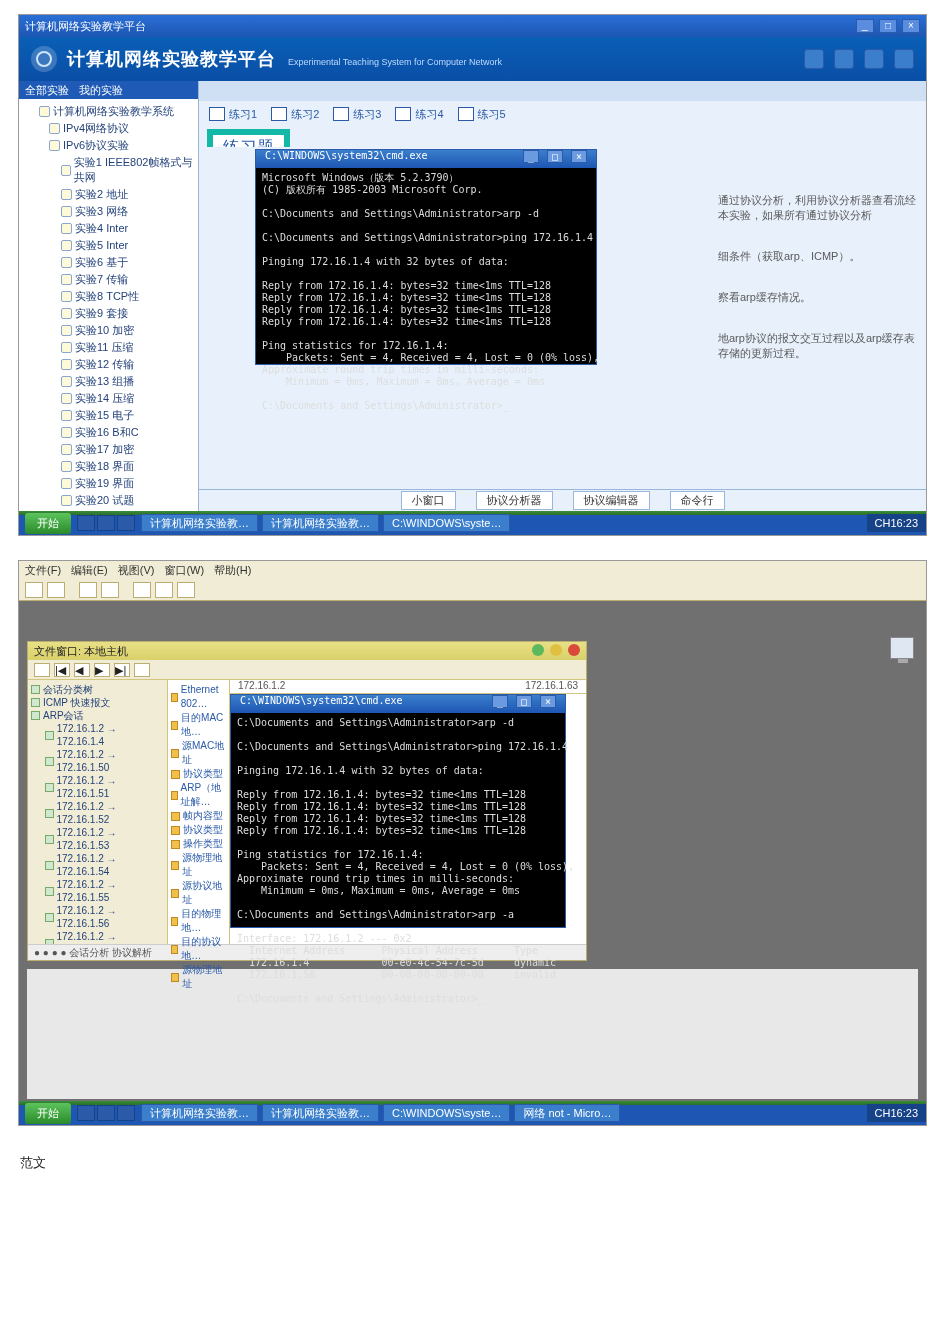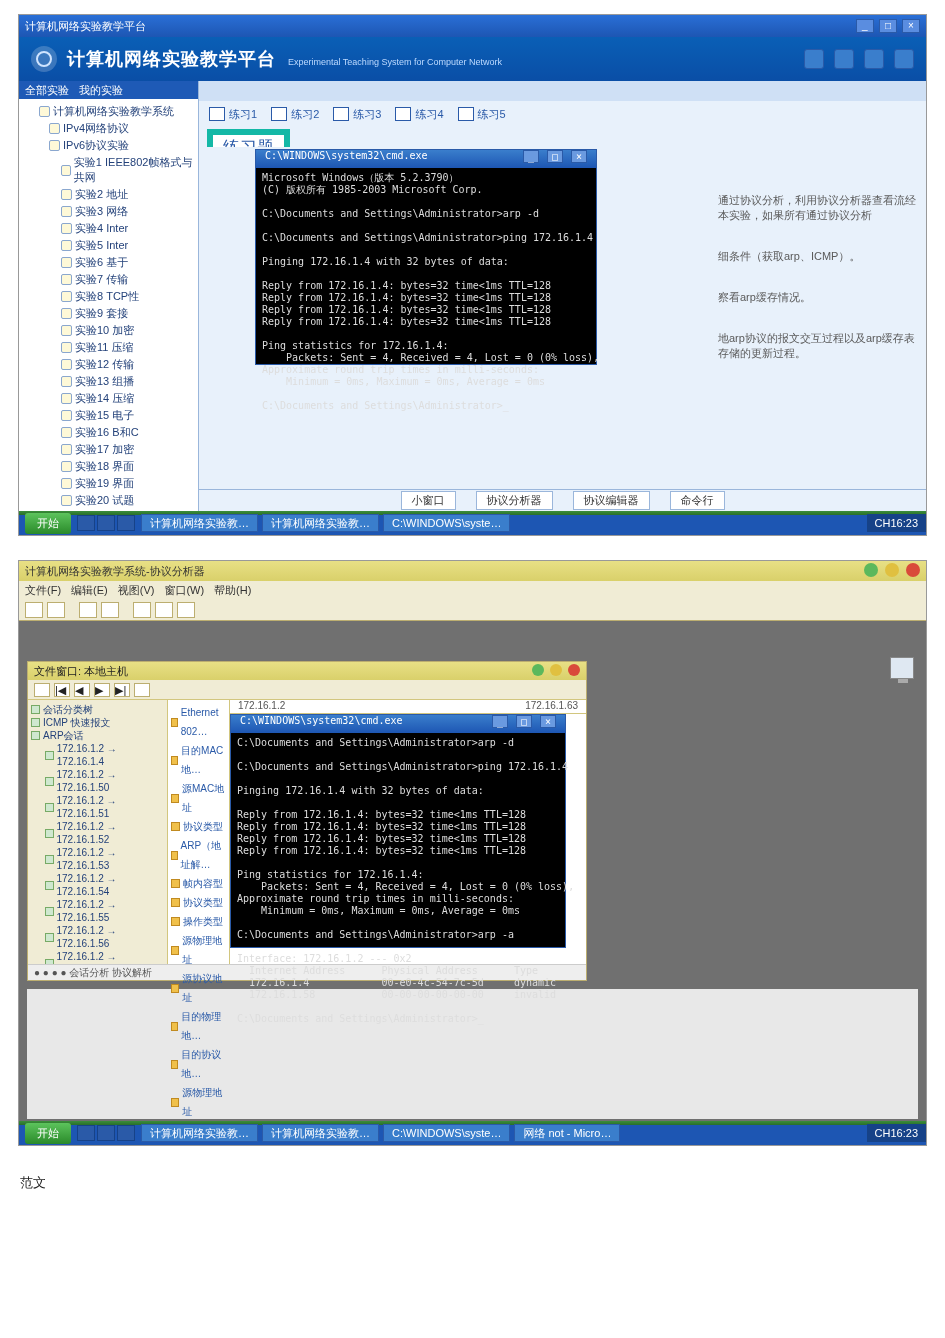--- a/index.html
+++ b/index.html
@@ -71,21 +71,21 @@
   .inner-win{ background:#f0ecd5;border:1px solid #bcae70;}
   .iw-title{ height:18px;background:linear-gradient(#e8e085,#d9d06a);display:flex;align-items:center;padding:0 6px;font-size:11px;}
   .iw-title .spacer{flex:1}
   .iw-tool{ height:20px;background:#f0ecd5;display:flex;gap:4px;align-items:center;padding:0 6px;border-bottom:1px solid #d2c67e;}
   .iw-tool span{width:16px;height:14px;border:1px solid #bcae70;background:#fff;}
   .iw-body{ display:flex;height:264px;}
   .iw-left{ width:140px;border-right:1px solid #d2c67e;font-size:10px;padding:3px;color:#24427a;overflow:hidden;}
   .iw-left .n{display:flex;gap:3px;align-items:center;line-height:13px;}
   .iw-left .fold{width:9px;height:9px;border:1px solid #7a6;background:#cfe8cf;}
   .iw-mid{ width:62px;border-right:1px solid #d2c67e;font-size:10px;padding:3px;background:#fff;}
-  .iw-mid .row{display:flex;gap:3px;align-items:center;line-height:19px;color:#2a5aa8;}
+  .iw-mid .row{display:flex;gap:3px;align-items:center;line-height:14px;color:#2a5aa8;}
   .iw-mid .dot{width:9px;height:9px;background:#f0c04a;border:1px solid #c08a20;}
   .iw-right{ flex:1;position:relative;background:#fff;}
   .iw-tabs{height:16px;background:#eee;border-top:1px solid #ccc;font-size:10px;padding:1px 6px;color:#555;}
   .hdrips{height:14px;background:#fff;font-size:10px;display:flex;justify-content:space-between;padding:0 8px;color:#555;border-bottom:1px solid #d2c67e;}
   .cmd2{ left:0; top:14px; width:336px; height:234px; position:absolute;}
   .monitor-ic{ position:absolute;right:12px;top:36px;width:24px;height:22px;border:1px solid #888;background:#dfe8f2;}
   .monitor-ic::after{content:"";position:absolute;left:7px;bottom:-5px;width:10px;height:4px;background:#aaa;}
   .grey-fill{ background:#e8e8e8;height:130px;}
   .footnote{ font-size:13px;padding:4px 2px;}
 </style>
@@ -314,29 +314,20 @@
     </span>
     <span id="tb1tasks"><span class="task">计算机网络实验教…</span><span class="task">计算机网络实验教…</span><span class="task">C:\WINDOWS\syste…</span></span>
     <span class="tray">
       <span>CH</span>
       <span>16:23</span>
     </span>
   </div>
 </div>
 
 <div class="shot shot2" style="background:#707070">
-  <div class="app2title">
-    <span>计算机网络实验教学系统-协议分析器</span>
-    <span class="spacer"></span>
-    <span class="wb">
-      <span class="g"></span>
-      <span class="y"></span>
-      <span class="r"></span>
-    </span>
-  </div>
   <div class="menubar" id="menubar2">
         <span>文件(F)</span>
         <span>编辑(E)</span>
         <span>视图(V)</span>
         <span>窗口(W)</span>
         <span>帮助(H)</span>
       </div>
   <div class="ana-tool">
     <span></span>
         <span></span>

